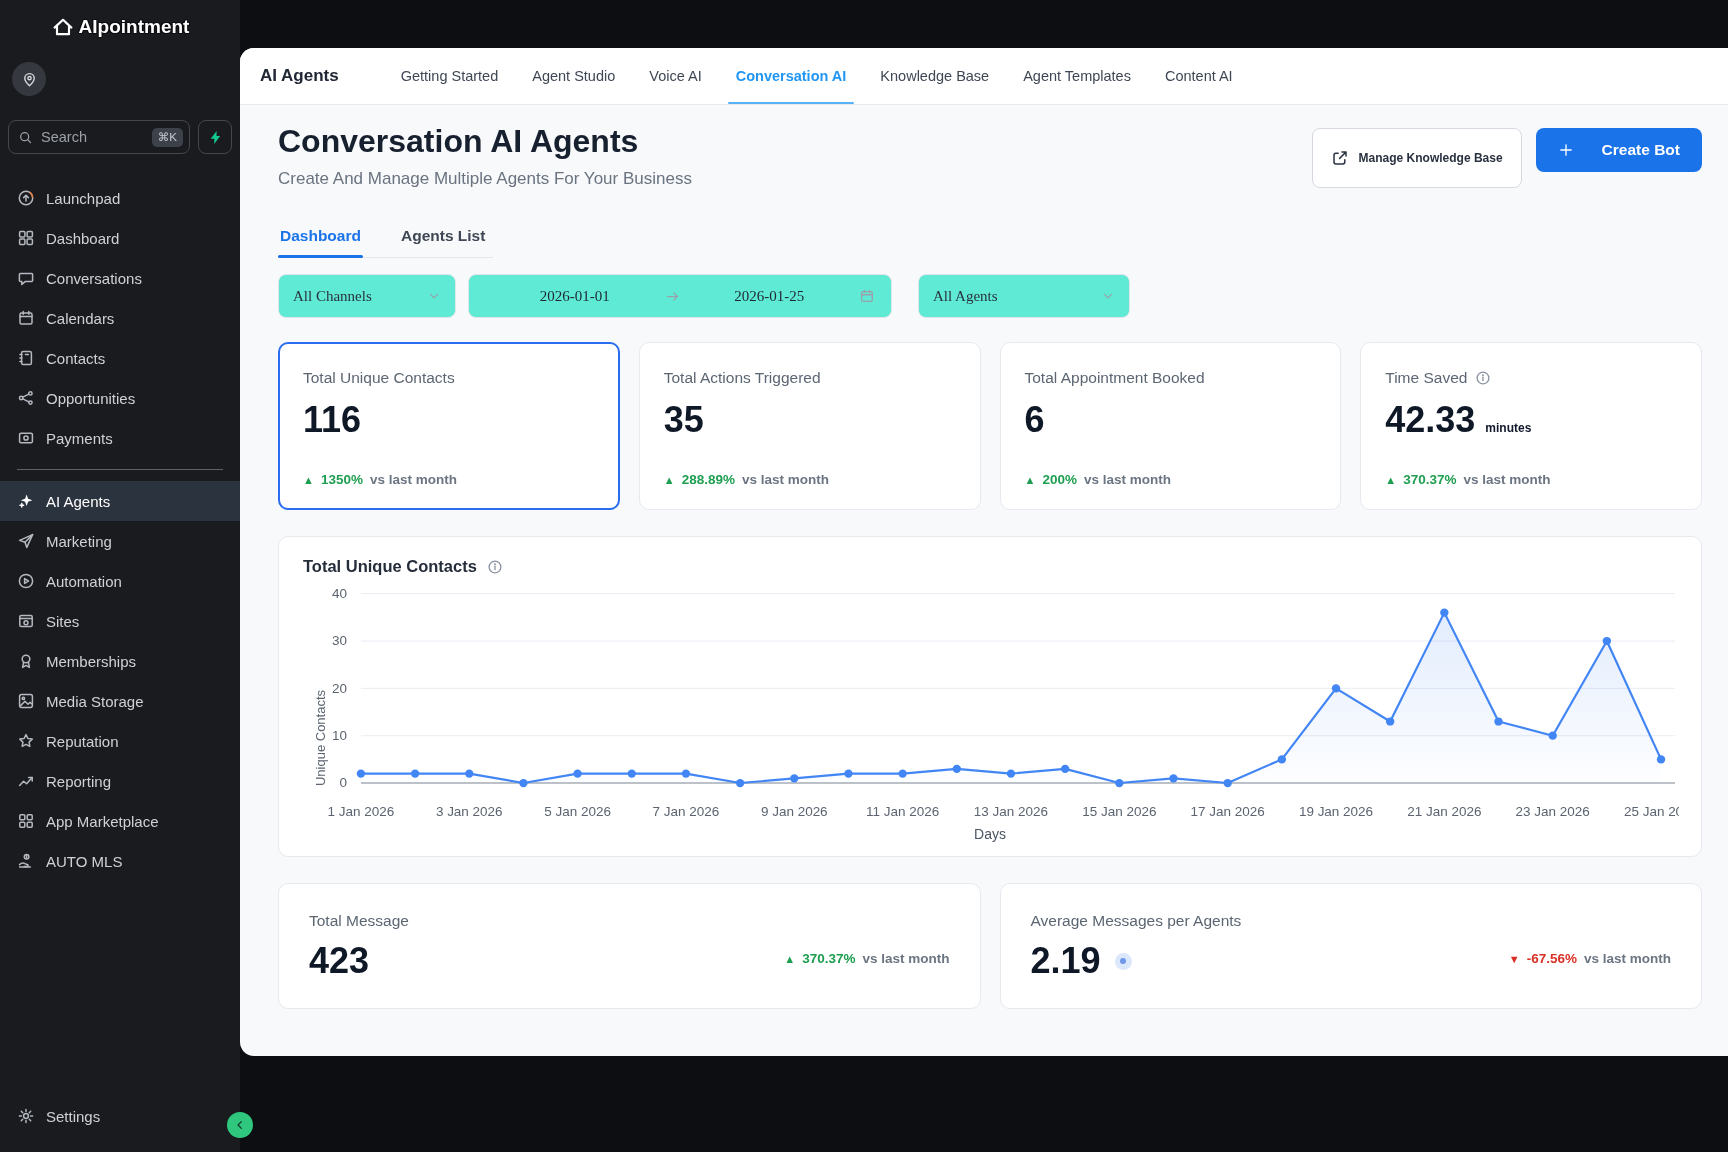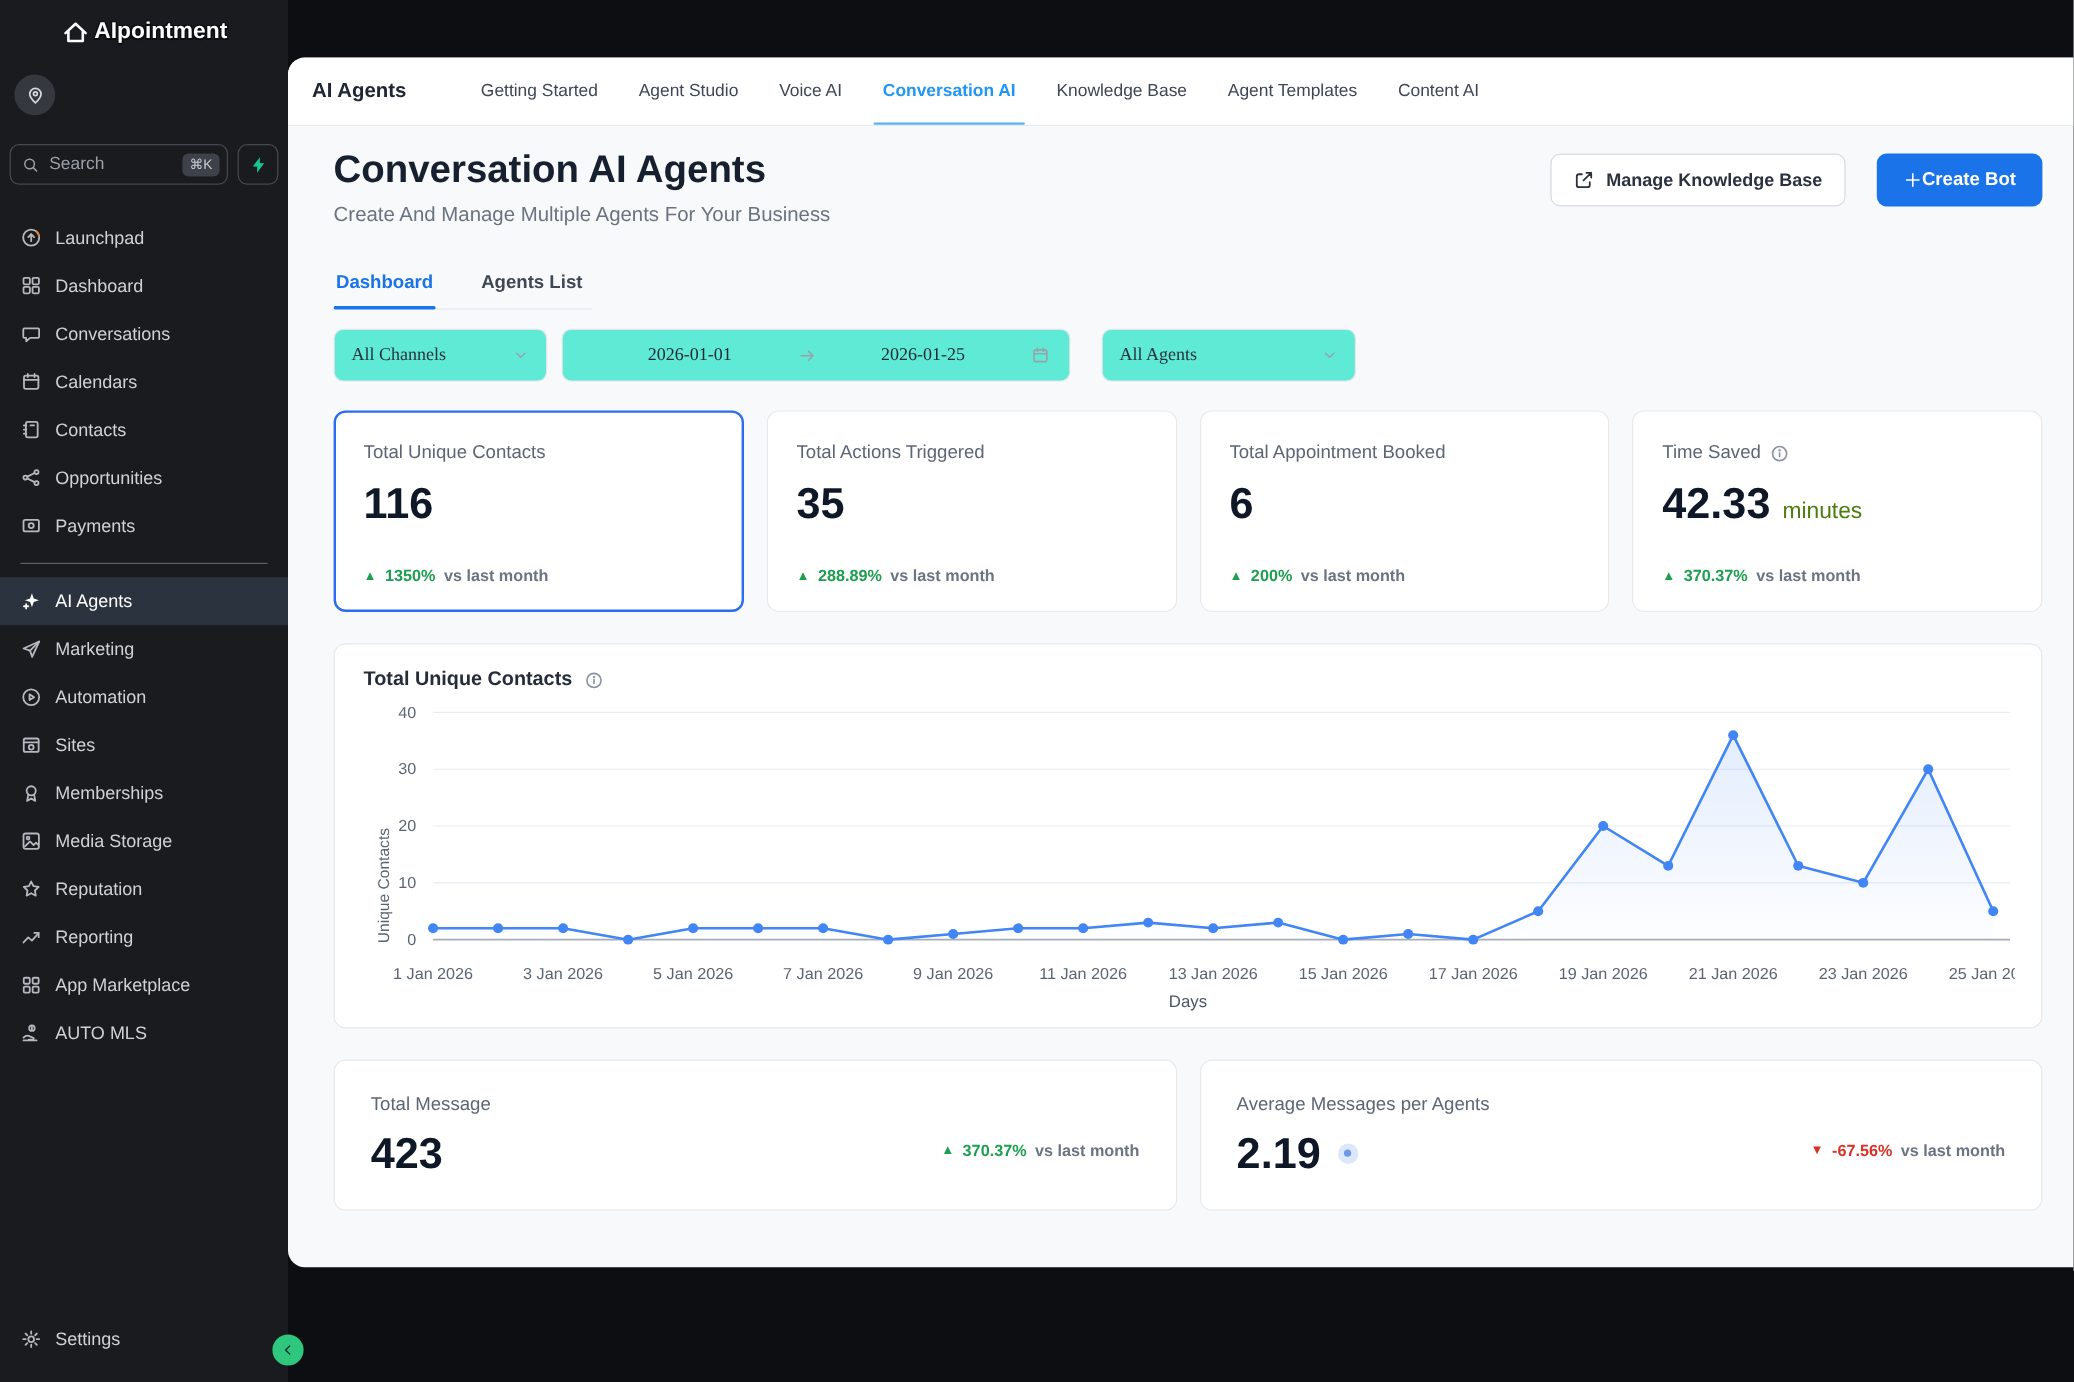--- a/index.html
+++ b/index.html
@@ -45,25 +45,25 @@
   .nav-tab.active { color:#2196f3; font-weight:600; }
   .nav-tab.active::after { content:""; position:absolute; left:-8px; right:-8px; bottom:0; height:2.5px;
                            background:#58b0f7; border-radius:2px; }
 
   .content { padding:18px 26px 0 38px; }
   .page-head { display:flex; justify-content:space-between; align-items:flex-start; }
   .page-title { font-size:32px; font-weight:700; color:#17202e; }
   .page-sub { font-size:17px; color:#6a7380; margin-top:9px; }
   .head-actions { display:flex; gap:14px; margin-top:5px; }
   .btn-outline { display:flex; align-items:center; gap:10px; background:#fff; border:1px solid #d6dae0;
-                 border-radius:8px; height:44px; padding:0 18px; font-size:15px; font-weight:700;
+                 border-radius:8px; height:60px; padding:0 18px; font-size:12px; font-weight:700;
                  color:#2a3240; cursor:pointer; }
-  .btn-primary { display:flex; align-items:center; gap:0; background:#1a73e8; border:none;
+  .btn-primary { display:flex; align-items:center; gap:28px; background:#1a73e8; border:none;
                  border-radius:8px; height:44px; padding:0 22px; font-size:15.5px; font-weight:700;
-                 color:#fff; cursor:pointer;margin-left:12px; }
+                 color:#fff; cursor:pointer; }
 
   .view-tabs { display:flex; gap:36px; margin-top:30px; border-bottom:1px solid #e4e7ec; width:max-content; padding-right:6px; }
   .view-tab { padding:8px 2px 12px; font-size:15.5px; font-weight:700; color:#3f4754; position:relative; cursor:pointer; }
   .view-tab.active { color:#1a73e8; }
   .view-tab.active::after { content:""; position:absolute; left:0; right:0; bottom:-1px; height:3px;
                             background:#1a73e8; border-radius:3px; }
 
   .filters { display:flex; gap:12px; margin-top:16px; align-items:center; }
   .filter-box { background:#5eead4; border:1px solid #e2e5ea; border-radius:8px; height:44px;
                 display:flex; align-items:center; padding:0 14px; font-size:15px; color:#2a3240; cursor:pointer;font-family:Liberation Serif, serif; }
@@ -73,21 +73,21 @@
   .f-agents { width:212px; justify-content:space-between; margin-left:14px; }
   .chev { color:#9aa1ab; display:flex; }
 
   .stats-row { display:flex; gap:19px; margin-top:24px; }
   .stat-card { flex:1; background:#fff; border:1px solid #e7e9ee; border-radius:10px;
                padding:26px 24px 22px; display:flex; flex-direction:column; height:168px; cursor:pointer; }
   .stat-card.selected { border:2px solid #2a6df0; padding:25px 23px 21px; }
   .stat-label { font-size:15.5px; color:#5c6673; display:flex; align-items:center; gap:8px; }
   .stat-value { font-size:36px; font-weight:700; color:#0f1826; margin-top:12px;
                 display:flex; align-items:baseline; gap:10px; }
-  .stat-unit { font-size:19px; font-weight:400; color:#4d7c0f; }
+  .stat-unit { font-size:12px; font-weight:700; color:#0f172a; }
   .stat-delta { margin-top:auto; display:flex; align-items:center; gap:7px; font-size:13.5px; }
   .delta-arrow { font-size:11px; color:#1e9e50; }
   .delta-val { color:#1e9e50; font-weight:700; }
   .down .delta-arrow, .down .delta-val { color:#d93025; }
   .delta-suffix { color:#6b7582; font-weight:600; }
 
   .chart-card { background:#fff; border:1px solid #e7e9ee; border-radius:10px; margin-top:26px;
                 padding:20px 22px 6px; position:relative; }
   .chart-title-row { display:flex; align-items:center; gap:10px; font-size:16.5px; font-weight:700;
                      color:#252d3a; padding-left:2px; }

